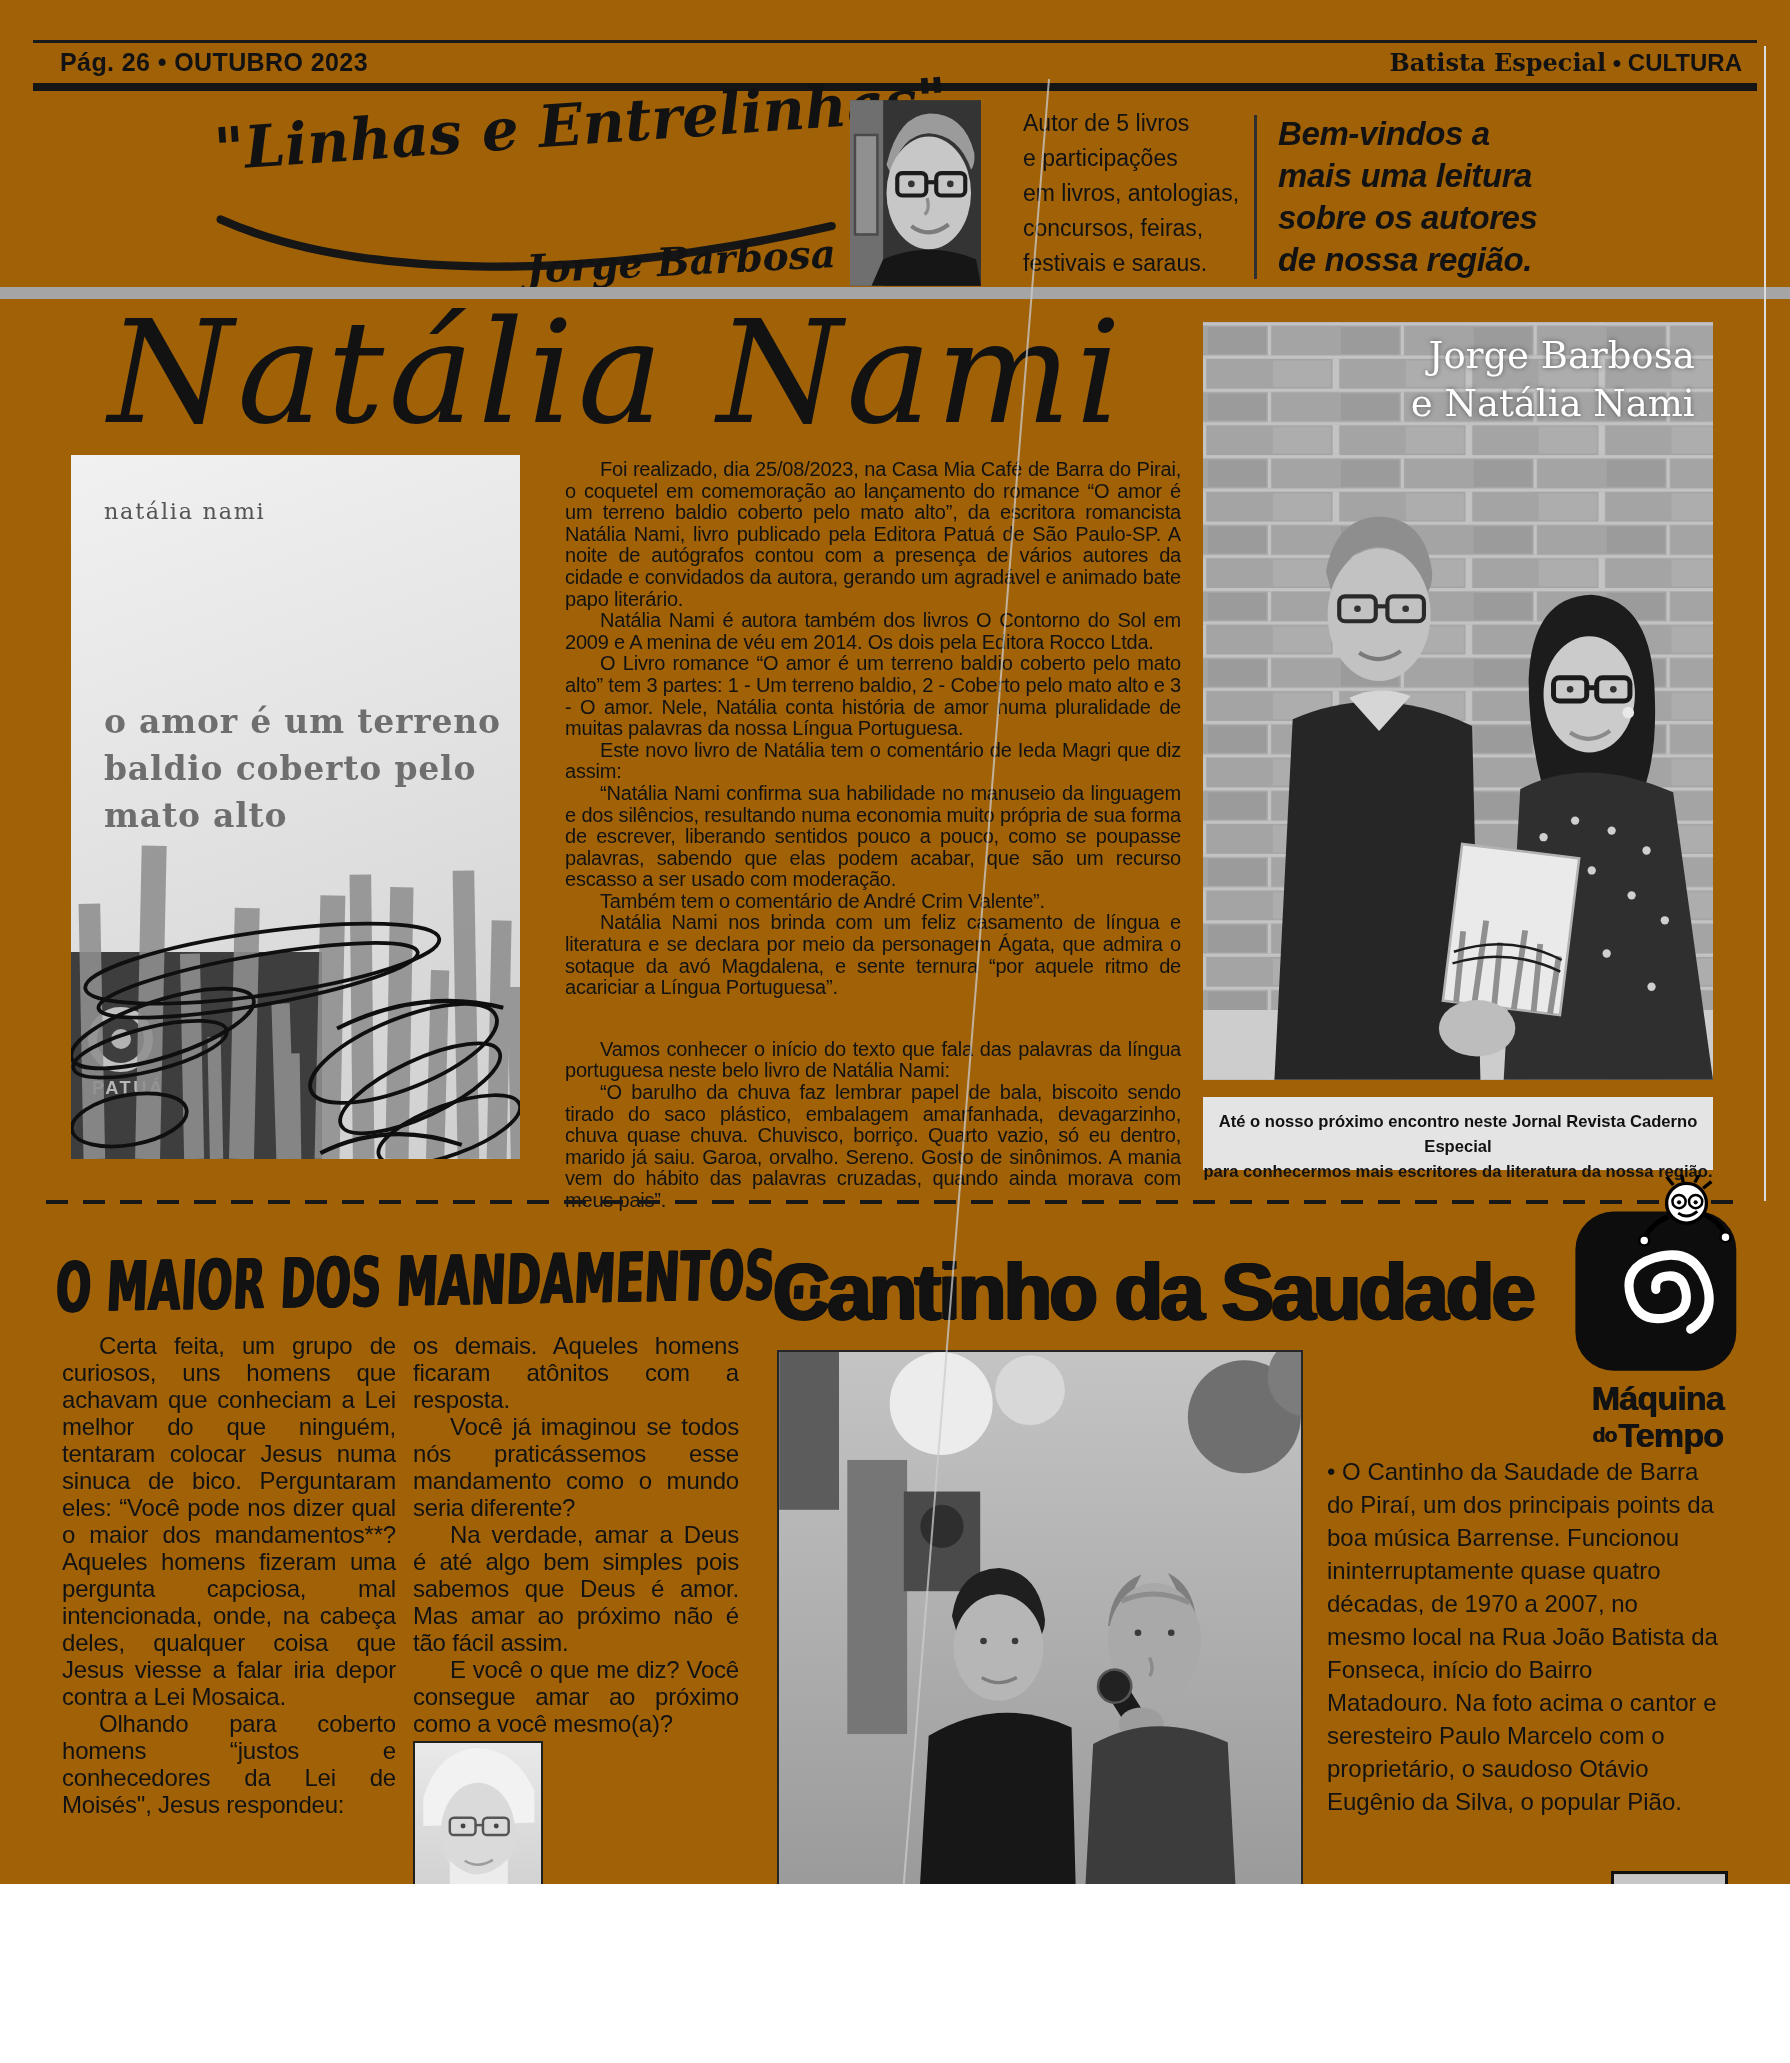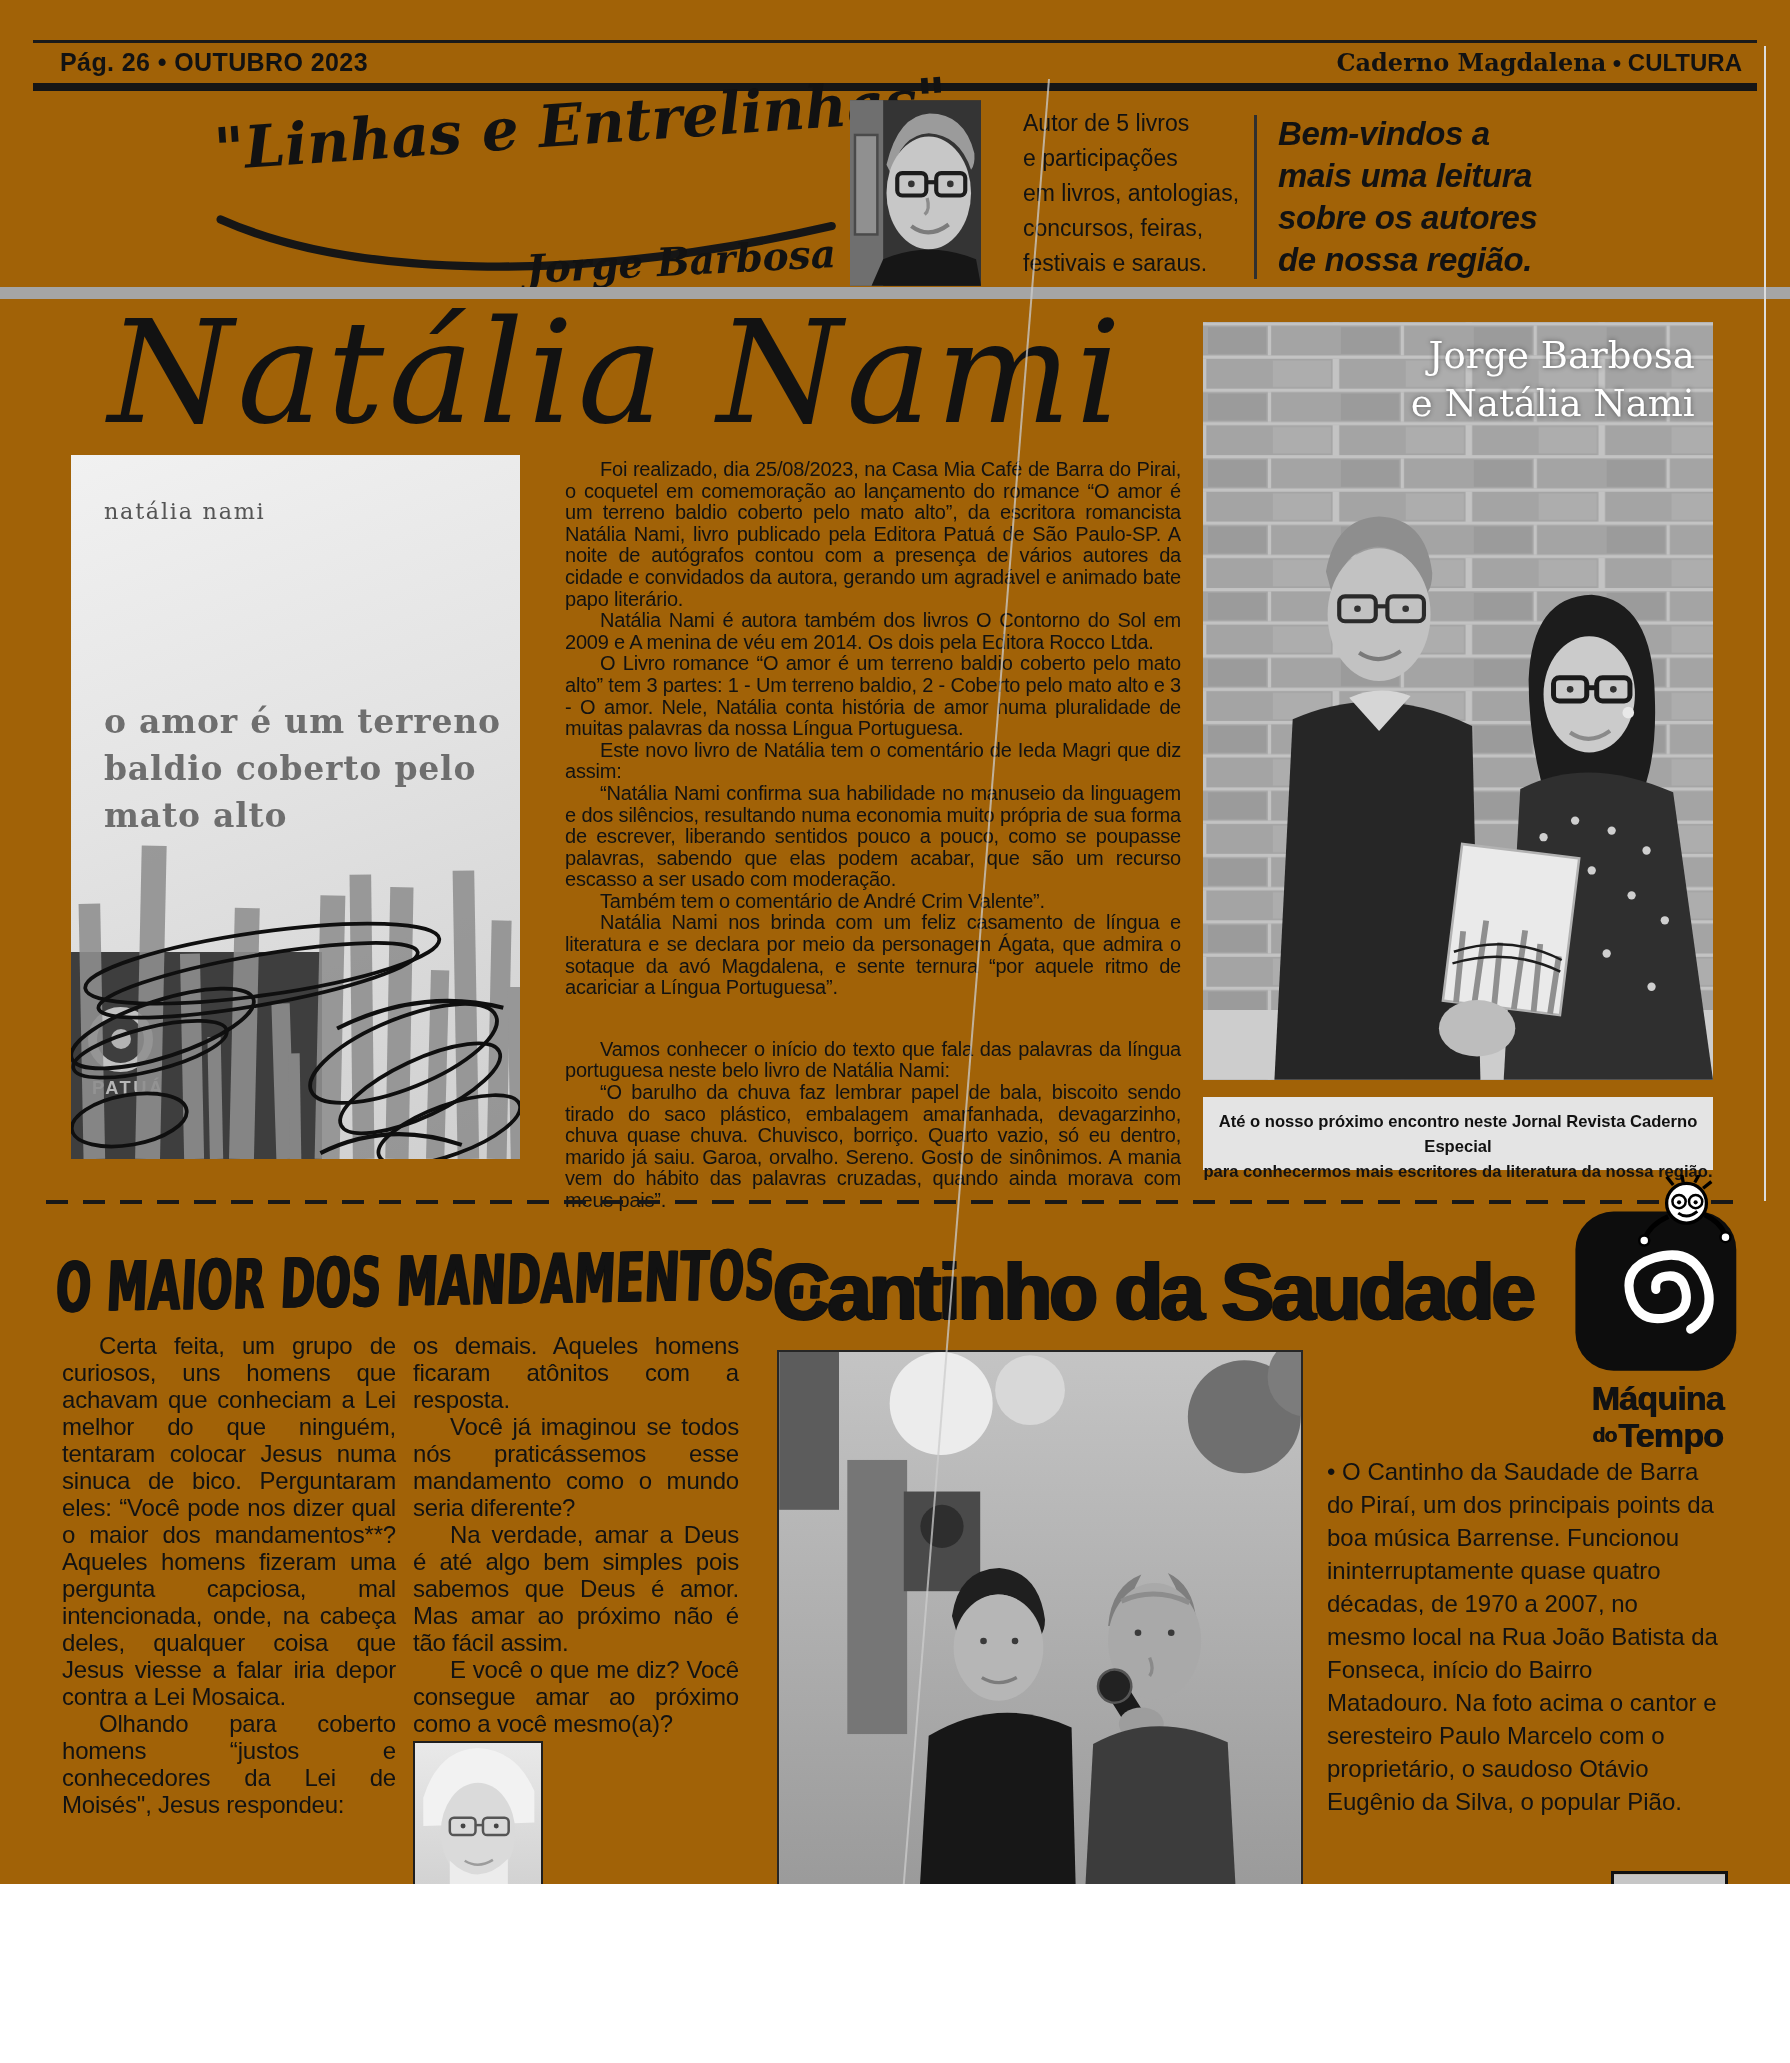--- a/index.html
+++ b/index.html
@@ -106,21 +106,21 @@
   .edge-line{top:46px;left:1764px;width:1.7px;height:1155px;background:#dcdcdc;}
 </style>
 </head>
 <body>
 
 <div class="page">
 
   <div class="abs rule-top"></div>
   <div class="abs hdr-left">Pág. 26 • OUTUBRO  2023</div>
   <div class="abs hdr-right">
-    <span class="serif">Caderno Magdalena</span><span class="dot">•</span><span class="sect">CULTURA</span>
+    <span class="serif">Batista Especial</span><span class="dot">•</span><span class="sect">CULTURA</span>
   </div>
   <div class="abs rule-thick"></div>
 
   <div class="abs mast-title">"Linhas e Entrelinhas"</div>
   <svg class="abs mast-swash" width="631" height="75" viewBox="0 0 760 90">
     <path d="M8,16 C160,84 430,96 744,24" stroke="#161616" stroke-width="10" fill="none" stroke-linecap="round"></path>
   </svg>
   <div class="abs mast-author">Jorge Barbosa</div>
 
   <div class="abs mast-photo">

